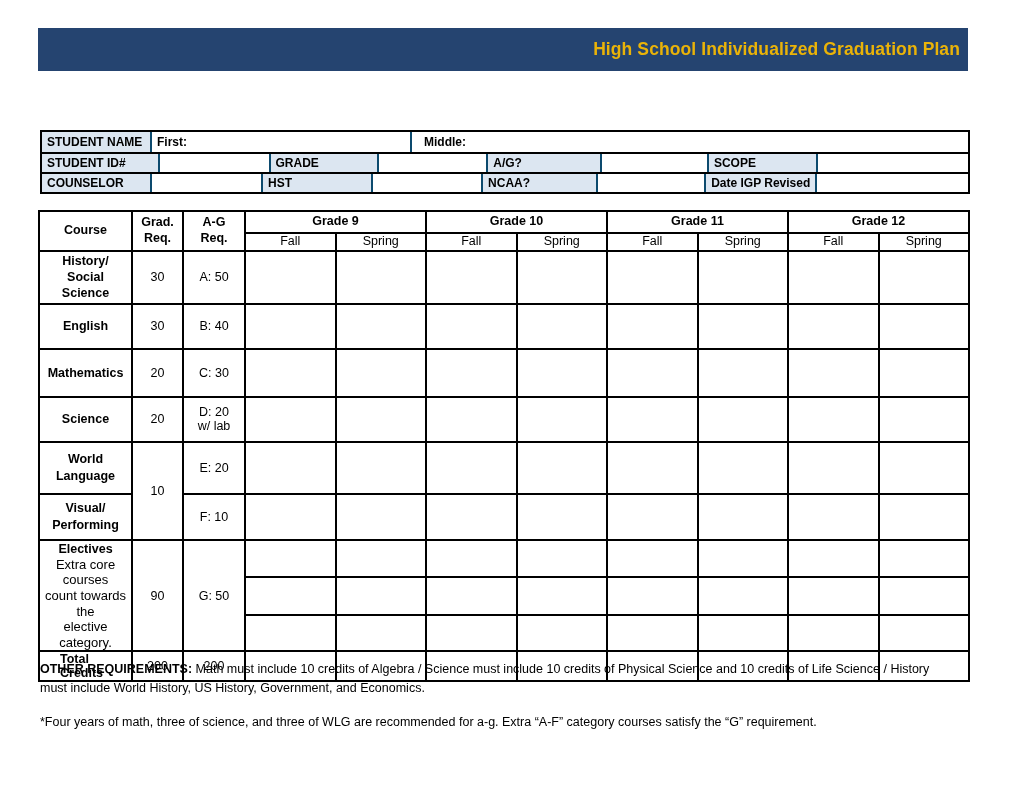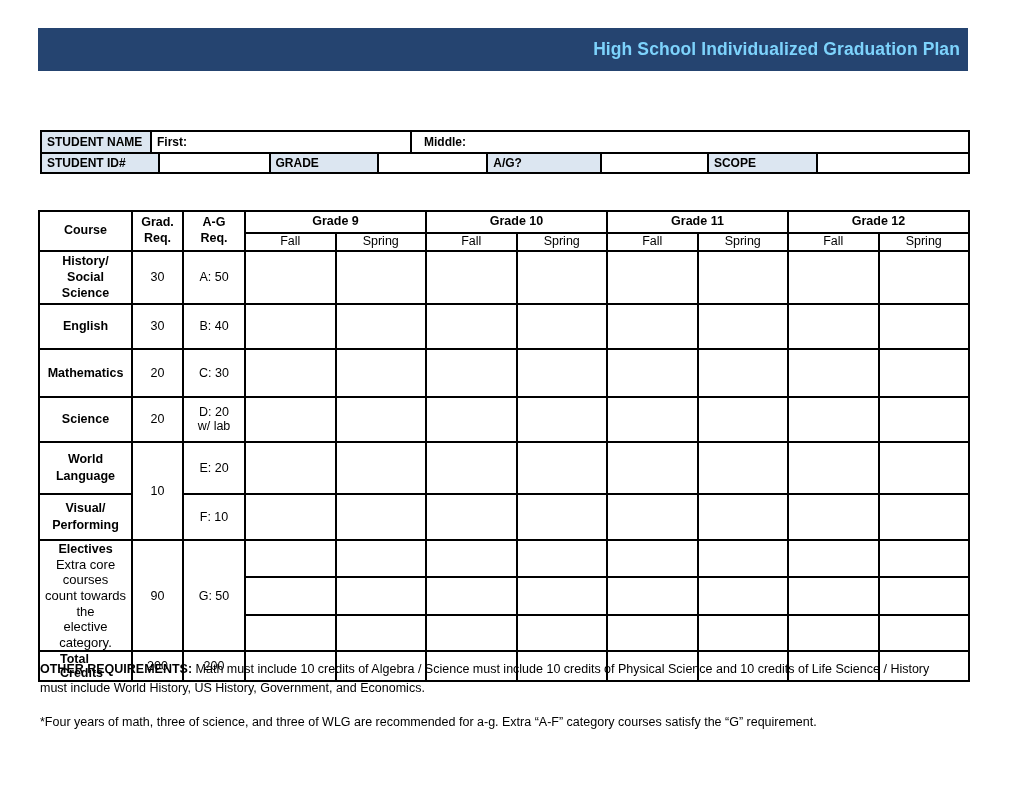--- a/index.html
+++ b/index.html
@@ -18,42 +18,42 @@
     position: absolute;
     left: 38px; top: 28px;
     width: 930px; height: 43px;
     background: var(--title-bar-bg, #254470);
     display: flex;
     align-items: center;
     justify-content: flex-end;
     padding-right: 8px;
   }
   .title-bar .title-text {
-    color: #7dd3fc;
+    color: #eab308;
     font-size: 17.5px;
     font-weight: bold;
     letter-spacing: 0.1px;
   }
 
   
   .student-table {
     position: absolute;
     left: 40px; top: 130px;
     width: 930px;
     border: 2px solid #000;
   }
   .si-row { display: flex; height: 20px; }
   .si-row + .si-row { border-top: 2px solid #000; }
   .si-cell {
     display: flex;
     align-items: center;
     padding-left: 5px;
     font-size: 12px;
     font-weight: bold;
-    border-right: 2px solid #000000;
+    border-right: 2px solid #0c4a6e;
     overflow: hidden;
     white-space: nowrap;
   }
   .si-cell:last-child { border-right: none; padding-left: 12px; }
   .si-label { background: var(--label-cell-bg, #DCE6F1); }
 
   
   .plan-table {
     position: absolute;
     left: 38px; top: 210px;
@@ -118,20 +118,30 @@
         </div>
     </div>
     <div class="si-row">
       <div class="si-cell si-label" style="width:120px">STUDENT ID#</div>
       <div class="si-cell" style="width:112px"></div>
       <div class="si-cell si-label" style="width:110px">GRADE</div>
       <div class="si-cell" style="width:111px"></div>
       <div class="si-cell si-label" style="width:115px">A/G?</div>
       <div class="si-cell" style="width:109px"></div>
       <div class="si-cell si-label" style="width:111px">SCOPE</div>
+      <div class="si-cell" style="width:152px"></div>
+    </div>
+    <div class="si-row">
+      <div class="si-cell si-label" style="width:110px">COUNSELOR</div>
+      <div class="si-cell" style="width:112px"></div>
+      <div class="si-cell si-label" style="width:110px">HST</div>
+      <div class="si-cell" style="width:111px"></div>
+      <div class="si-cell si-label" style="width:115px">NCAA?</div>
+      <div class="si-cell" style="width:109px"></div>
+      <div class="si-cell si-label" style="width:111px">Date IGP Revised</div>
       <div class="si-cell" style="width:152px"></div>
     </div>
   </div>
 
   <table class="plan-table">
     <colgroup>
       <col style="width:93px">
         <col style="width:51px">
         <col style="width:62px">
       <col>

